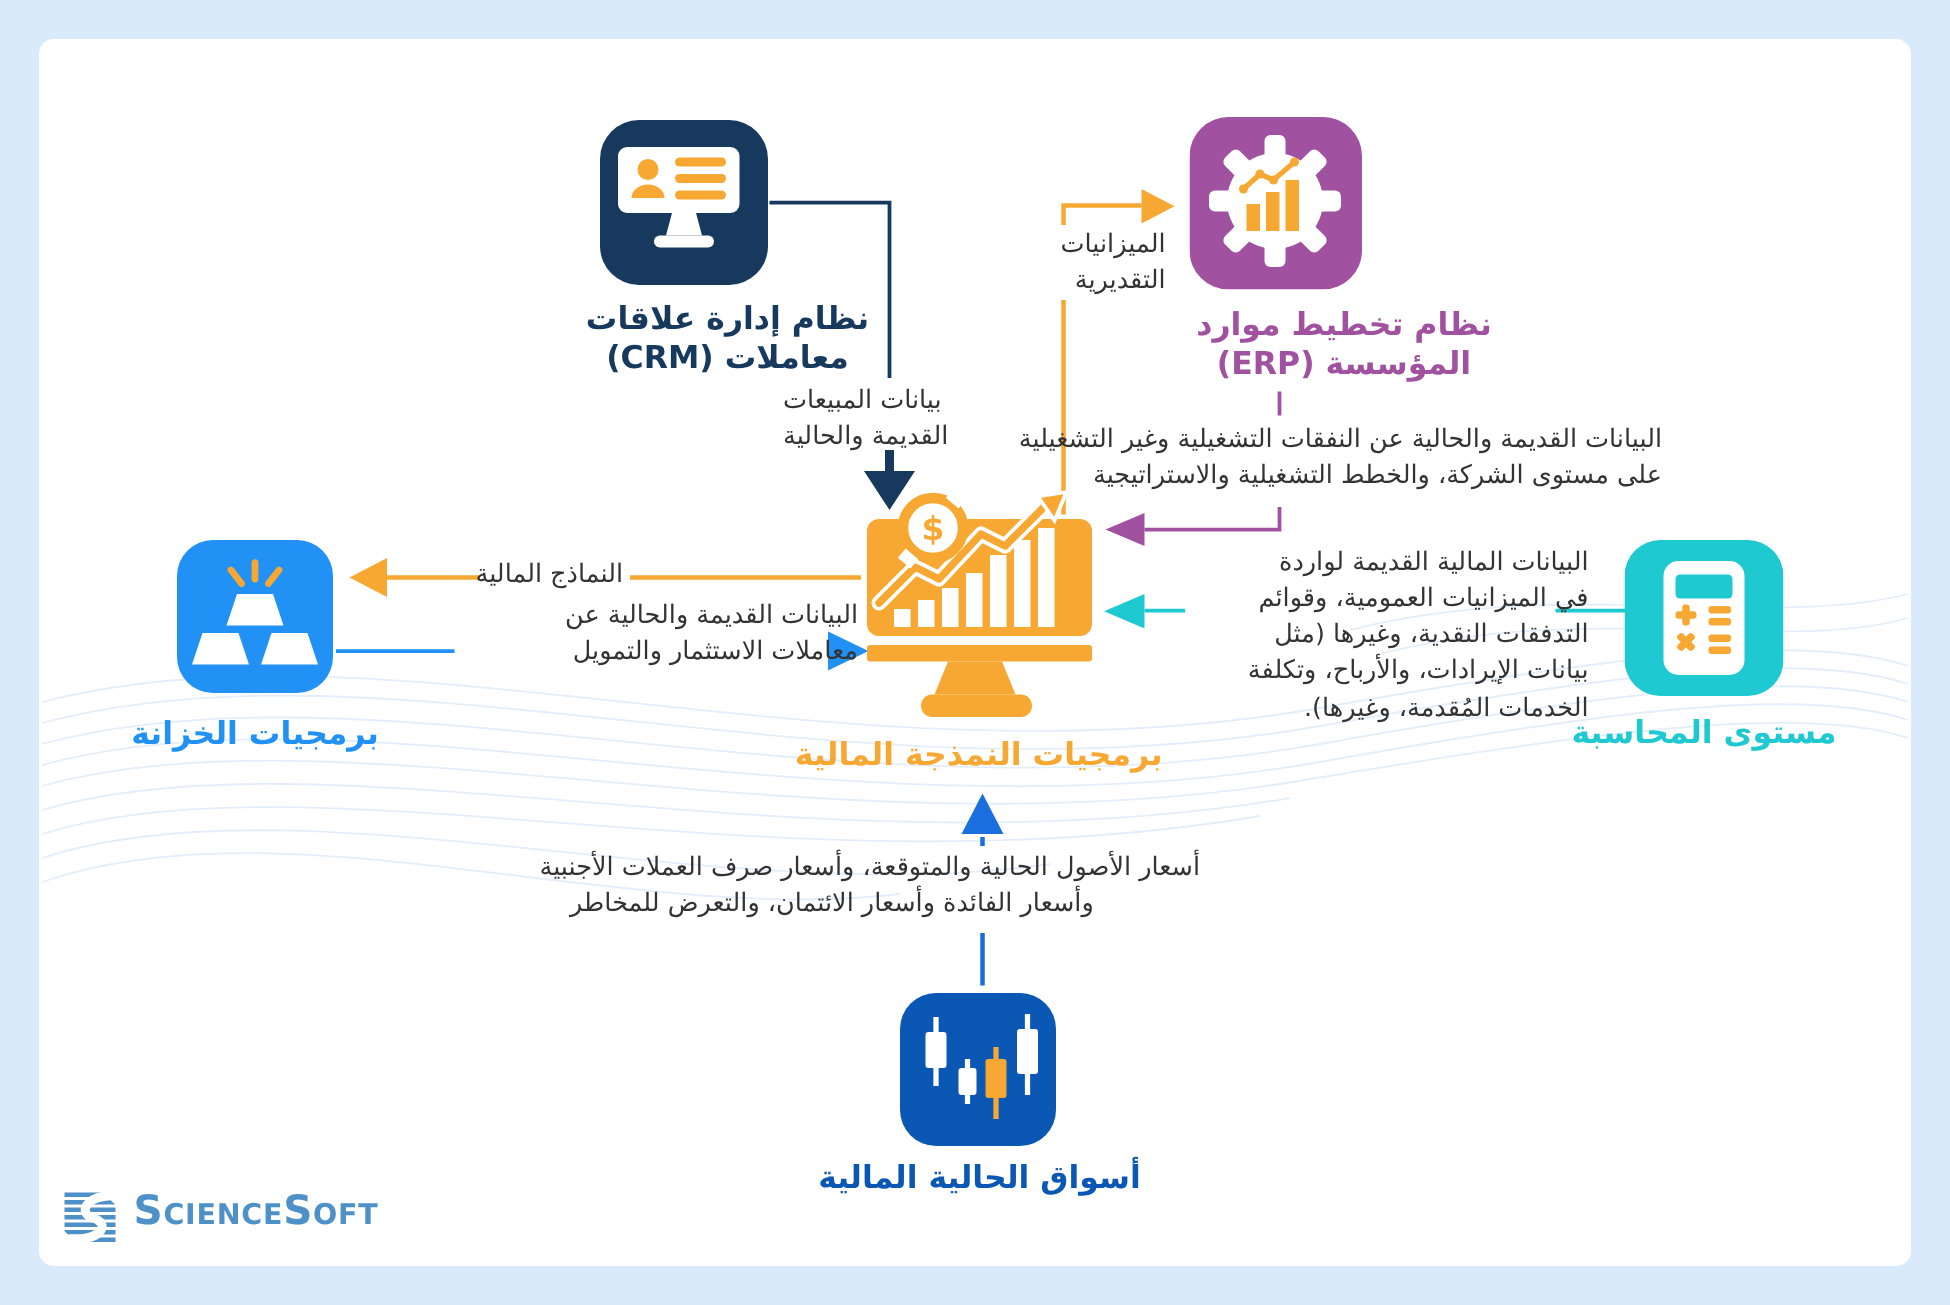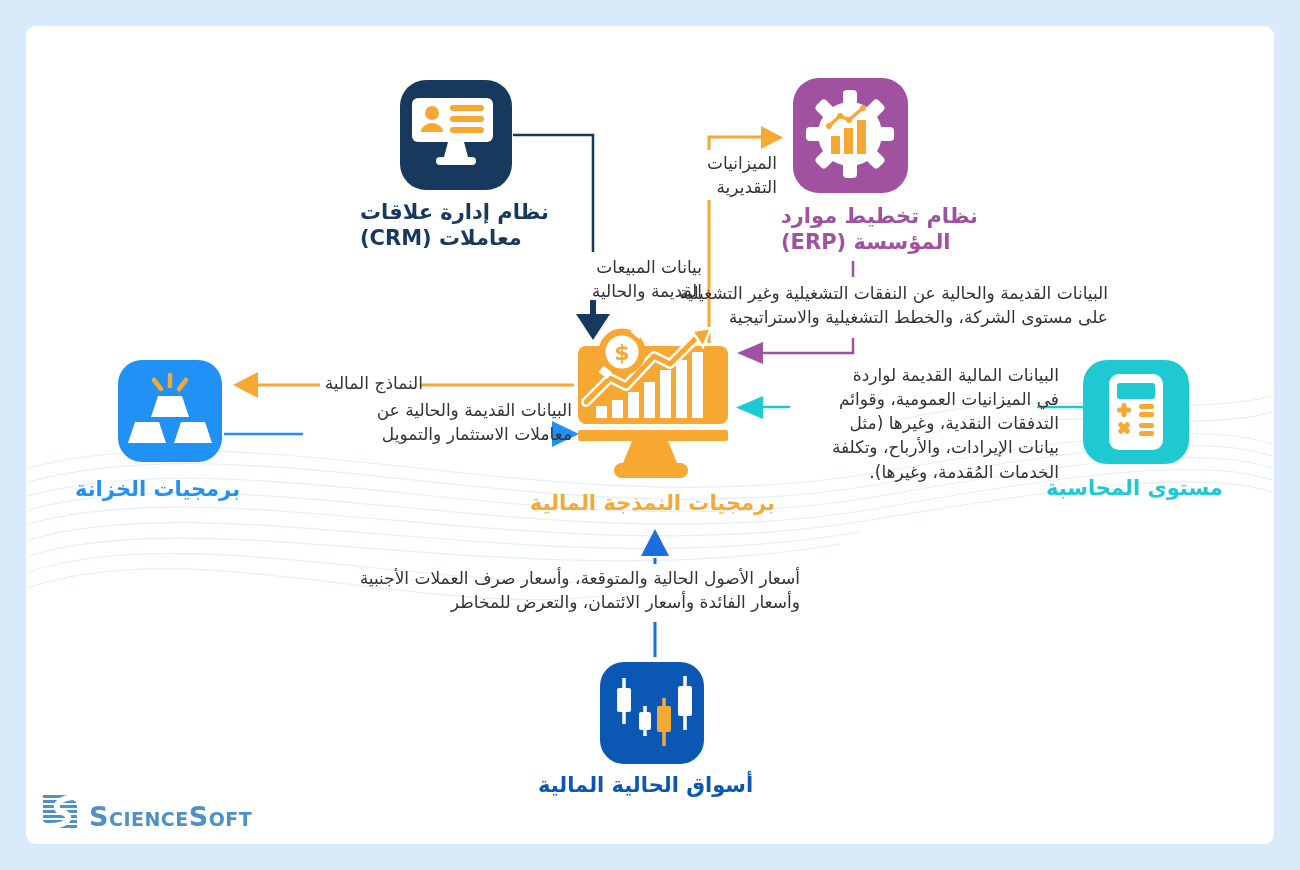--- a/index.html
+++ b/index.html
@@ -16,27 +16,27 @@
   .ar-orange{fill:var(--orange)}
   .ln-purple{stroke:var(--purple);stroke-width:2.5;fill:none}
   .ar-purple{fill:var(--purple)}
   .ln-teal{stroke:var(--teal);stroke-width:2.5;fill:none}
   .ar-teal{fill:var(--teal)}
   .ln-blue{stroke:var(--blue);stroke-width:2.5;fill:none}
   .ar-blue{fill:var(--blue)}
   .ln-ablue{stroke:var(--ablue);stroke-width:3;fill:none}
   .ar-ablue{fill:var(--ablue)}
   
-  .nlabel{position:absolute;font-weight:bold;font-size:21px;line-height:1.25;text-align:left}
+  .nlabel{position:absolute;font-weight:bold;font-size:21px;line-height:1.25;text-align:center}
   .nlabel div{white-space:nowrap}
   .flow{position:absolute;font-size:17px;color:var(--ink);line-height:1.42}
   .flow div{white-space:nowrap}
-  .t-center{text-align:right}
+  .t-center{text-align:left}
   .t-right{}
-  .logo{position:absolute;left:40px;top:792px;display:flex;align-items:flex-end;gap:9px}
+  .logo{position:absolute;left:40px;top:792px;display:flex;align-items:flex-start;gap:9px}
   .logo-text{color:var(--logo);font-size:27px;font-weight:bold;font-variant:small-caps;letter-spacing:.5px}
 </style>
 </head>
 <body>
 
 <div class="stage">
   <div class="card"></div>
 
   <svg class="abs waves" style="left:0;top:0" width="1300" height="870">
     <path d="M28 468 C 260 408, 560 528, 880 472 C 1060 440, 1200 420, 1272 444"></path>

